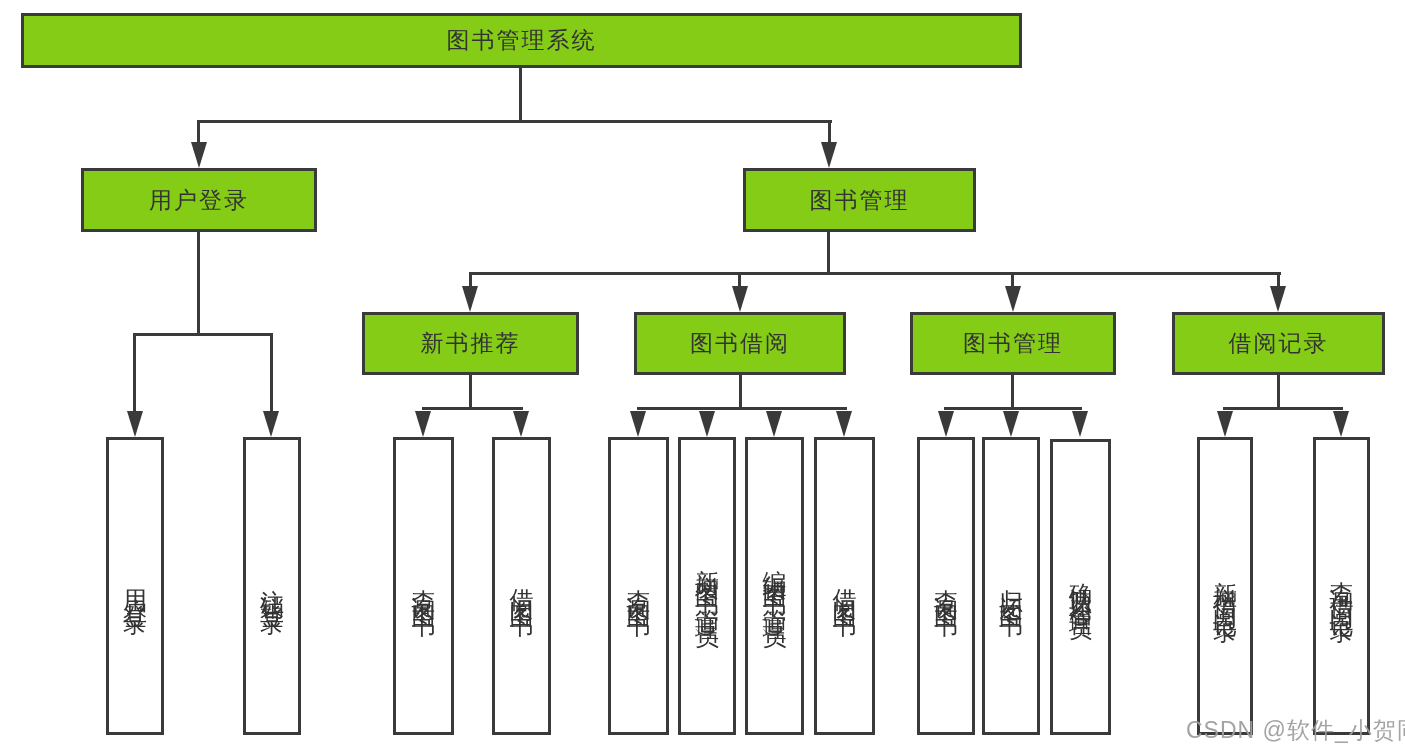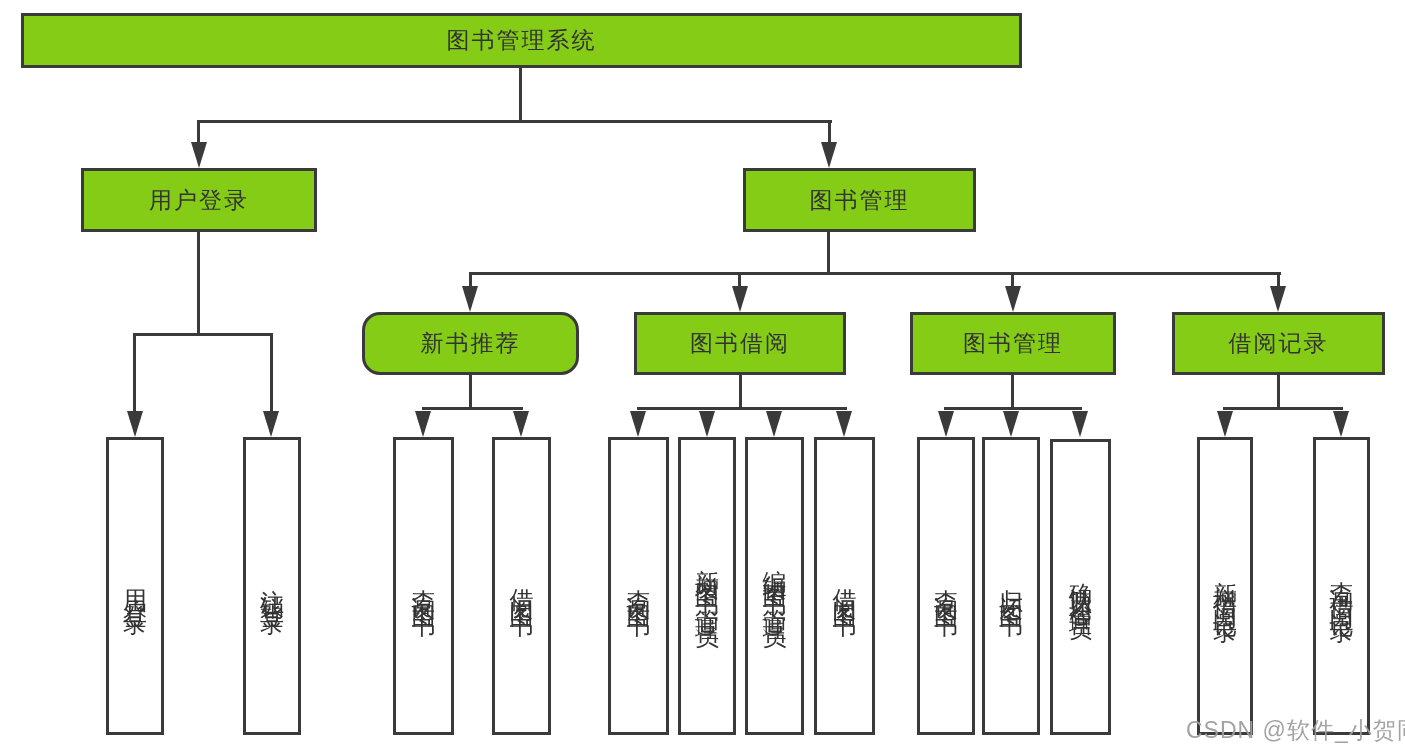--- a/index.html
+++ b/index.html
@@ -68,21 +68,21 @@
   <div class="hl" style="left:469px;top:272px;width:812px;"></div>
   <div class="vl" style="left:469px;top:272px;height:18px;"></div>
   <div class="arr" style="left:462px;top:286px;"></div>
   <div class="vl" style="left:738px;top:272px;height:18px;"></div>
   <div class="arr" style="left:732px;top:286px;"></div>
   <div class="vl" style="left:1011px;top:272px;height:18px;"></div>
   <div class="arr" style="left:1005px;top:286px;"></div>
   <div class="vl" style="left:1277px;top:272px;height:18px;"></div>
   <div class="arr" style="left:1270px;top:286px;"></div>
 
-  <div class="box" style="left:362px;top:312px;width:217px;height:63px;border-radius:18px;">
+  <div class="box" style="left:362px;top:312px;width:217px;height:63px;">
     <span>新书推荐</span>
   </div>
   <div class="box" style="left:634px;top:312px;width:212px;height:63px;">
     <span>图书借阅</span>
   </div>
   <div class="box" style="left:910px;top:312px;width:206px;height:63px;">
     <span>图书管理</span>
   </div>
   <div class="box" style="left:1172px;top:312px;width:213px;height:63px;">
     <span>借阅记录</span>

